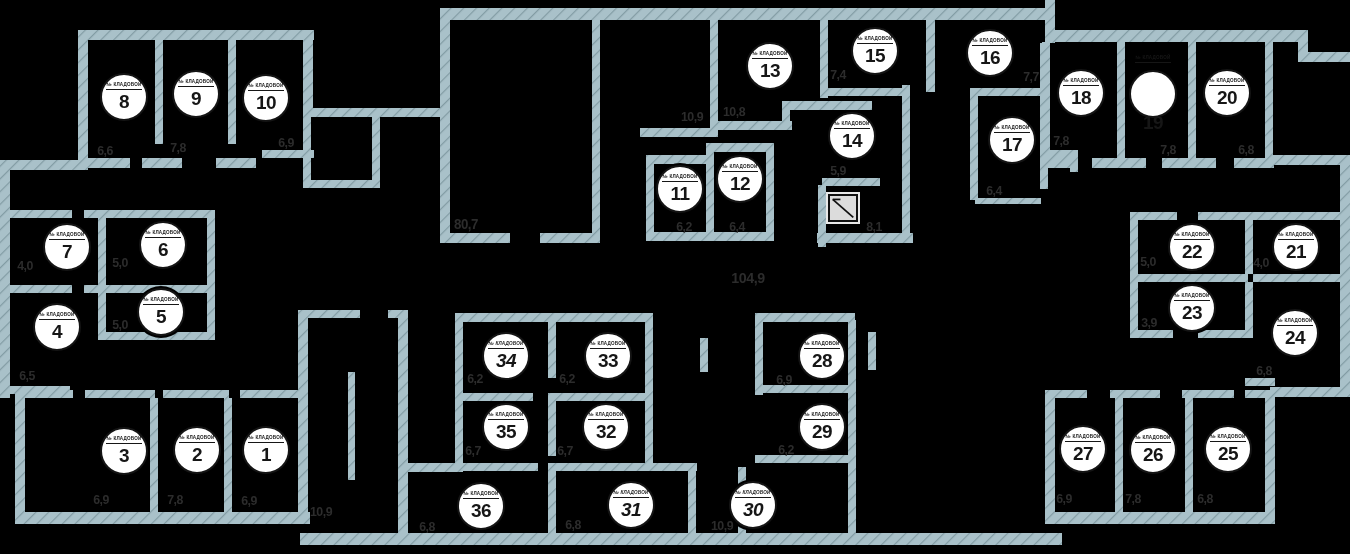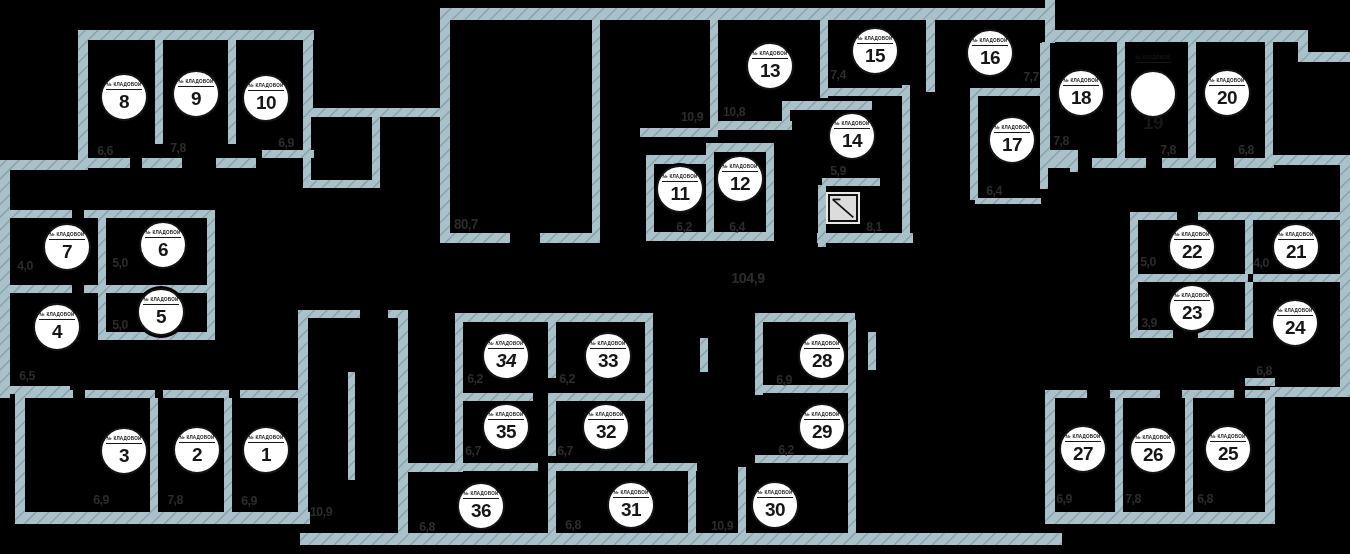--- a/index.html
+++ b/index.html
@@ -307,21 +307,21 @@
         <span class="m-num">21</span>
       </div>
       <div class="marker" style="left: 1192px; top: 247px;">
         <span class="m-label">№ КЛАДОВОЙ</span>
         <span class="m-num">22</span>
       </div>
       <div class="marker" style="left: 1192px; top: 308px;">
         <span class="m-label">№ КЛАДОВОЙ</span>
         <span class="m-num">23</span>
       </div>
-      <div class="marker" style="left: 1295px; top: 323px;">
+      <div class="marker" style="left: 1295px; top: 333px;">
         <span class="m-label">№ КЛАДОВОЙ</span>
         <span class="m-num">24</span>
       </div>
       <div class="marker" style="left: 1228px; top: 449px;">
         <span class="m-label">№ КЛАДОВОЙ</span>
         <span class="m-num">25</span>
       </div>
       <div class="marker" style="left: 1153px; top: 450px;">
         <span class="m-label">№ КЛАДОВОЙ</span>
         <span class="m-num">26</span>
@@ -331,25 +331,25 @@
         <span class="m-num">27</span>
       </div>
       <div class="marker" style="left: 822px; top: 356px;">
         <span class="m-label">№ КЛАДОВОЙ</span>
         <span class="m-num">28</span>
       </div>
       <div class="marker" style="left: 822px; top: 427px;">
         <span class="m-label">№ КЛАДОВОЙ</span>
         <span class="m-num">29</span>
       </div>
-      <div class="marker" style="left: 775px; top: 505px;">
+      <div class="marker" style="left: 753px; top: 505px; font-style: italic;">
         <span class="m-label">№ КЛАДОВОЙ</span>
         <span class="m-num">30</span>
       </div>
-      <div class="marker" style="left: 631px; top: 505px;">
+      <div class="marker" style="left: 631px; top: 505px; font-style: italic;">
         <span class="m-label">№ КЛАДОВОЙ</span>
         <span class="m-num">31</span>
       </div>
       <div class="marker" style="left: 606px; top: 427px;">
         <span class="m-label">№ КЛАДОВОЙ</span>
         <span class="m-num">32</span>
       </div>
       <div class="marker" style="left: 608px; top: 356px;">
         <span class="m-label">№ КЛАДОВОЙ</span>
         <span class="m-num">33</span>

